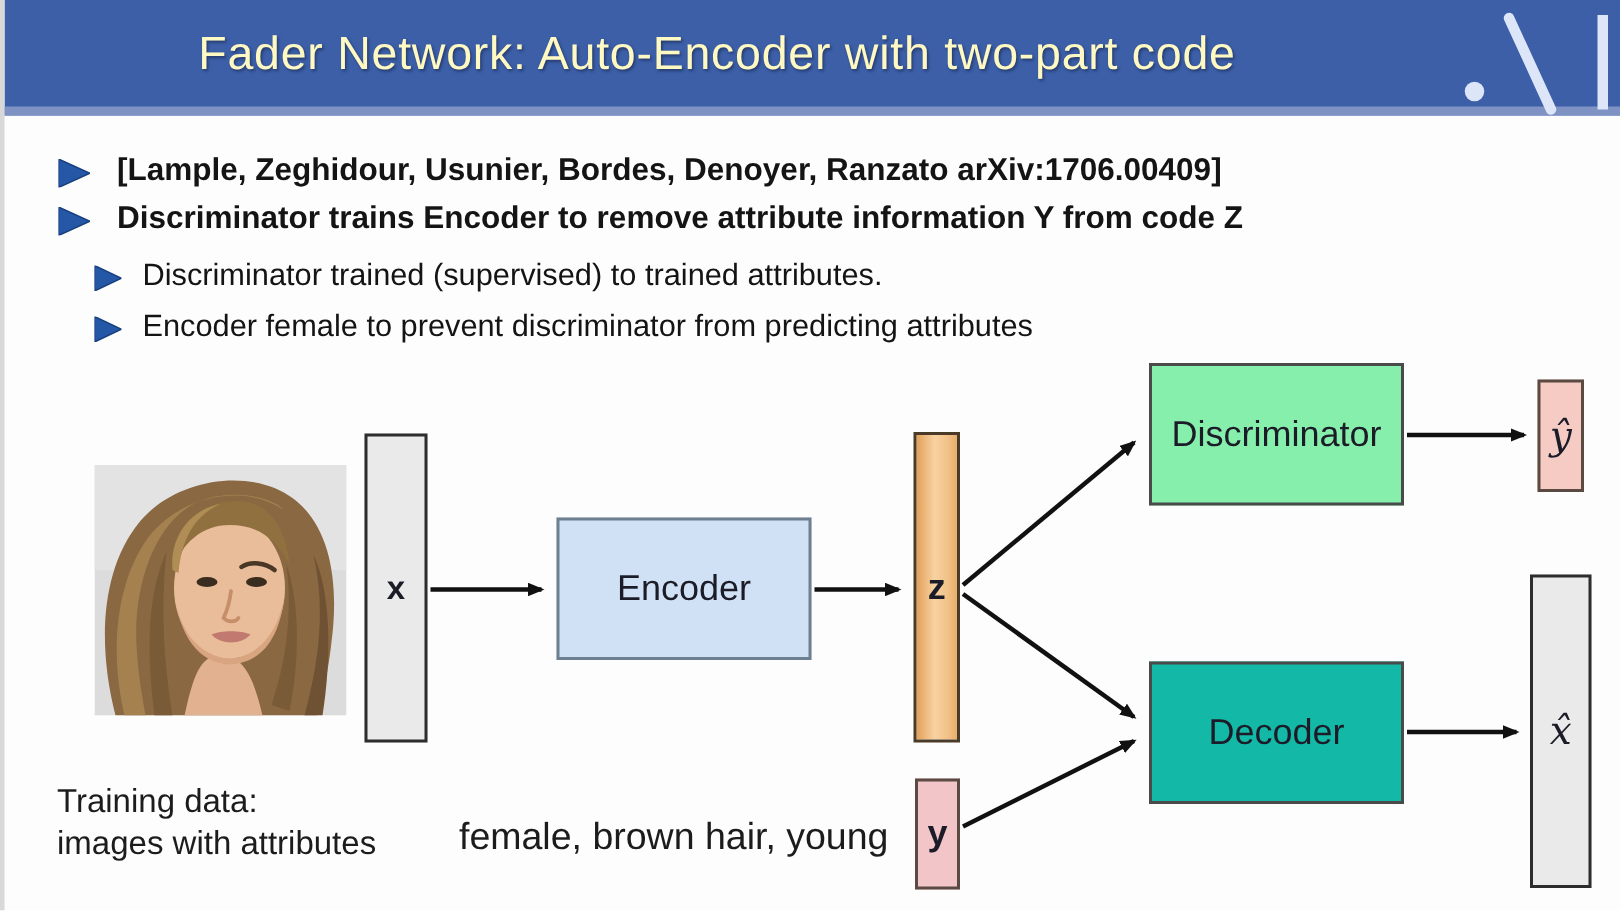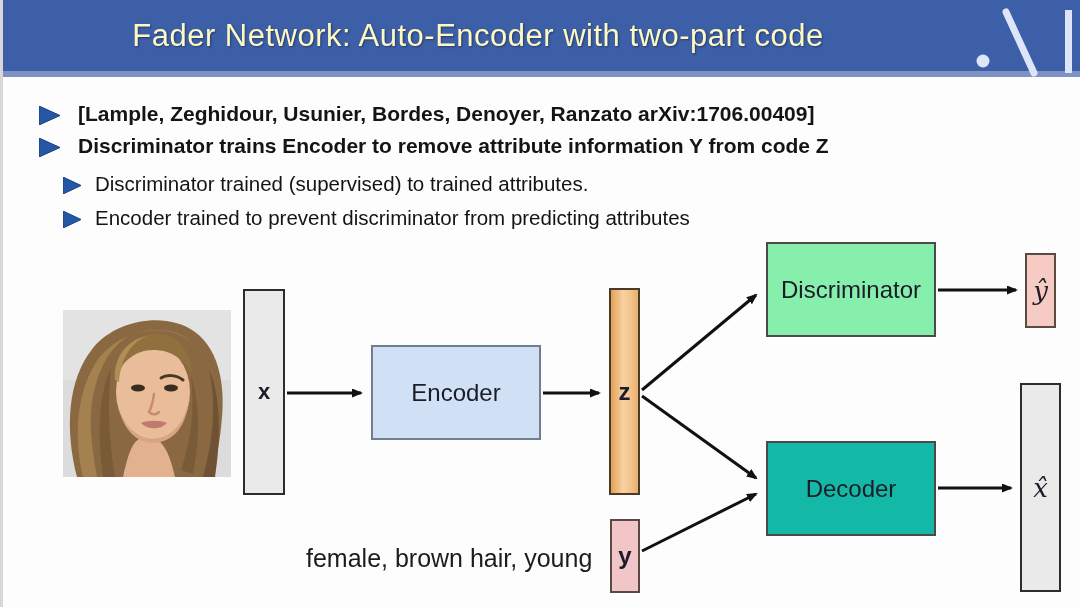--- a/index.html
+++ b/index.html
@@ -79,21 +79,21 @@
     <svg class="tri2" width="18" height="17" viewBox="0 0 18 17">
       <polygon points="0,0 18,8.5 0,17" fill="#2458a6" stroke="#1a3f7d" stroke-width="1"></polygon>
     </svg>
     <span>Discriminator trained (supervised) to trained attributes.</span>
   </div>
 
   <div class="bullet-row b2" style="top:206px;">
     <svg class="tri2" width="18" height="17" viewBox="0 0 18 17">
       <polygon points="0,0 18,8.5 0,17" fill="#2458a6" stroke="#1a3f7d" stroke-width="1"></polygon>
     </svg>
-    <span>Encoder trained to prevent discriminator from predicting attributes</span>
+    <span>Encoder female to prevent discriminator from predicting attributes</span>
   </div>
 
   <div class="face-wrap">
     <svg width="168" height="167" viewBox="0 0 168 167">
       <rect x="0" y="0" width="168" height="167" fill="#dcdcdc"></rect>
       <rect x="0" y="0" width="168" height="70" fill="#e3e3e3"></rect>
 
       <path d="M14,167 C2,120 4,70 30,38 C55,8 105,2 132,22 C158,41 163,80 158,118 C155,145 150,160 148,167 Z" fill="#8a6842"></path>
       <path d="M20,167 C10,125 14,78 36,48 C58,20 100,12 126,30 C120,22 90,14 66,26 C40,40 26,80 28,120 C29,140 32,155 34,167 Z" fill="#a5814f"></path>
       <path d="M140,167 C150,130 154,95 146,60 C158,85 158,130 152,167 Z" fill="#6f5233"></path>
@@ -163,16 +163,20 @@
       <line x1="284" y1="393" x2="358" y2="393" marker-end="url(#ah)"></line>
       <line x1="540" y1="393" x2="596" y2="393" marker-end="url(#ah)"></line>
       <line x1="639" y1="390" x2="753" y2="295" marker-end="url(#ah)"></line>
       <line x1="639" y1="396" x2="753" y2="478" marker-end="url(#ah)"></line>
       <line x1="639" y1="551" x2="753" y2="494" marker-end="url(#ah)"></line>
       <line x1="935" y1="290" x2="1013" y2="290" marker-end="url(#ah)"></line>
       <line x1="935" y1="488" x2="1008" y2="488" marker-end="url(#ah)"></line>
     </g>
   </svg>
 
+  <div class="training">
+    <div>Training data:</div>
+    <div>images with attributes</div>
+  </div>
 
   <div class="attributes">female, brown hair, young</div>
 
 </div>
 
 </body></html>

